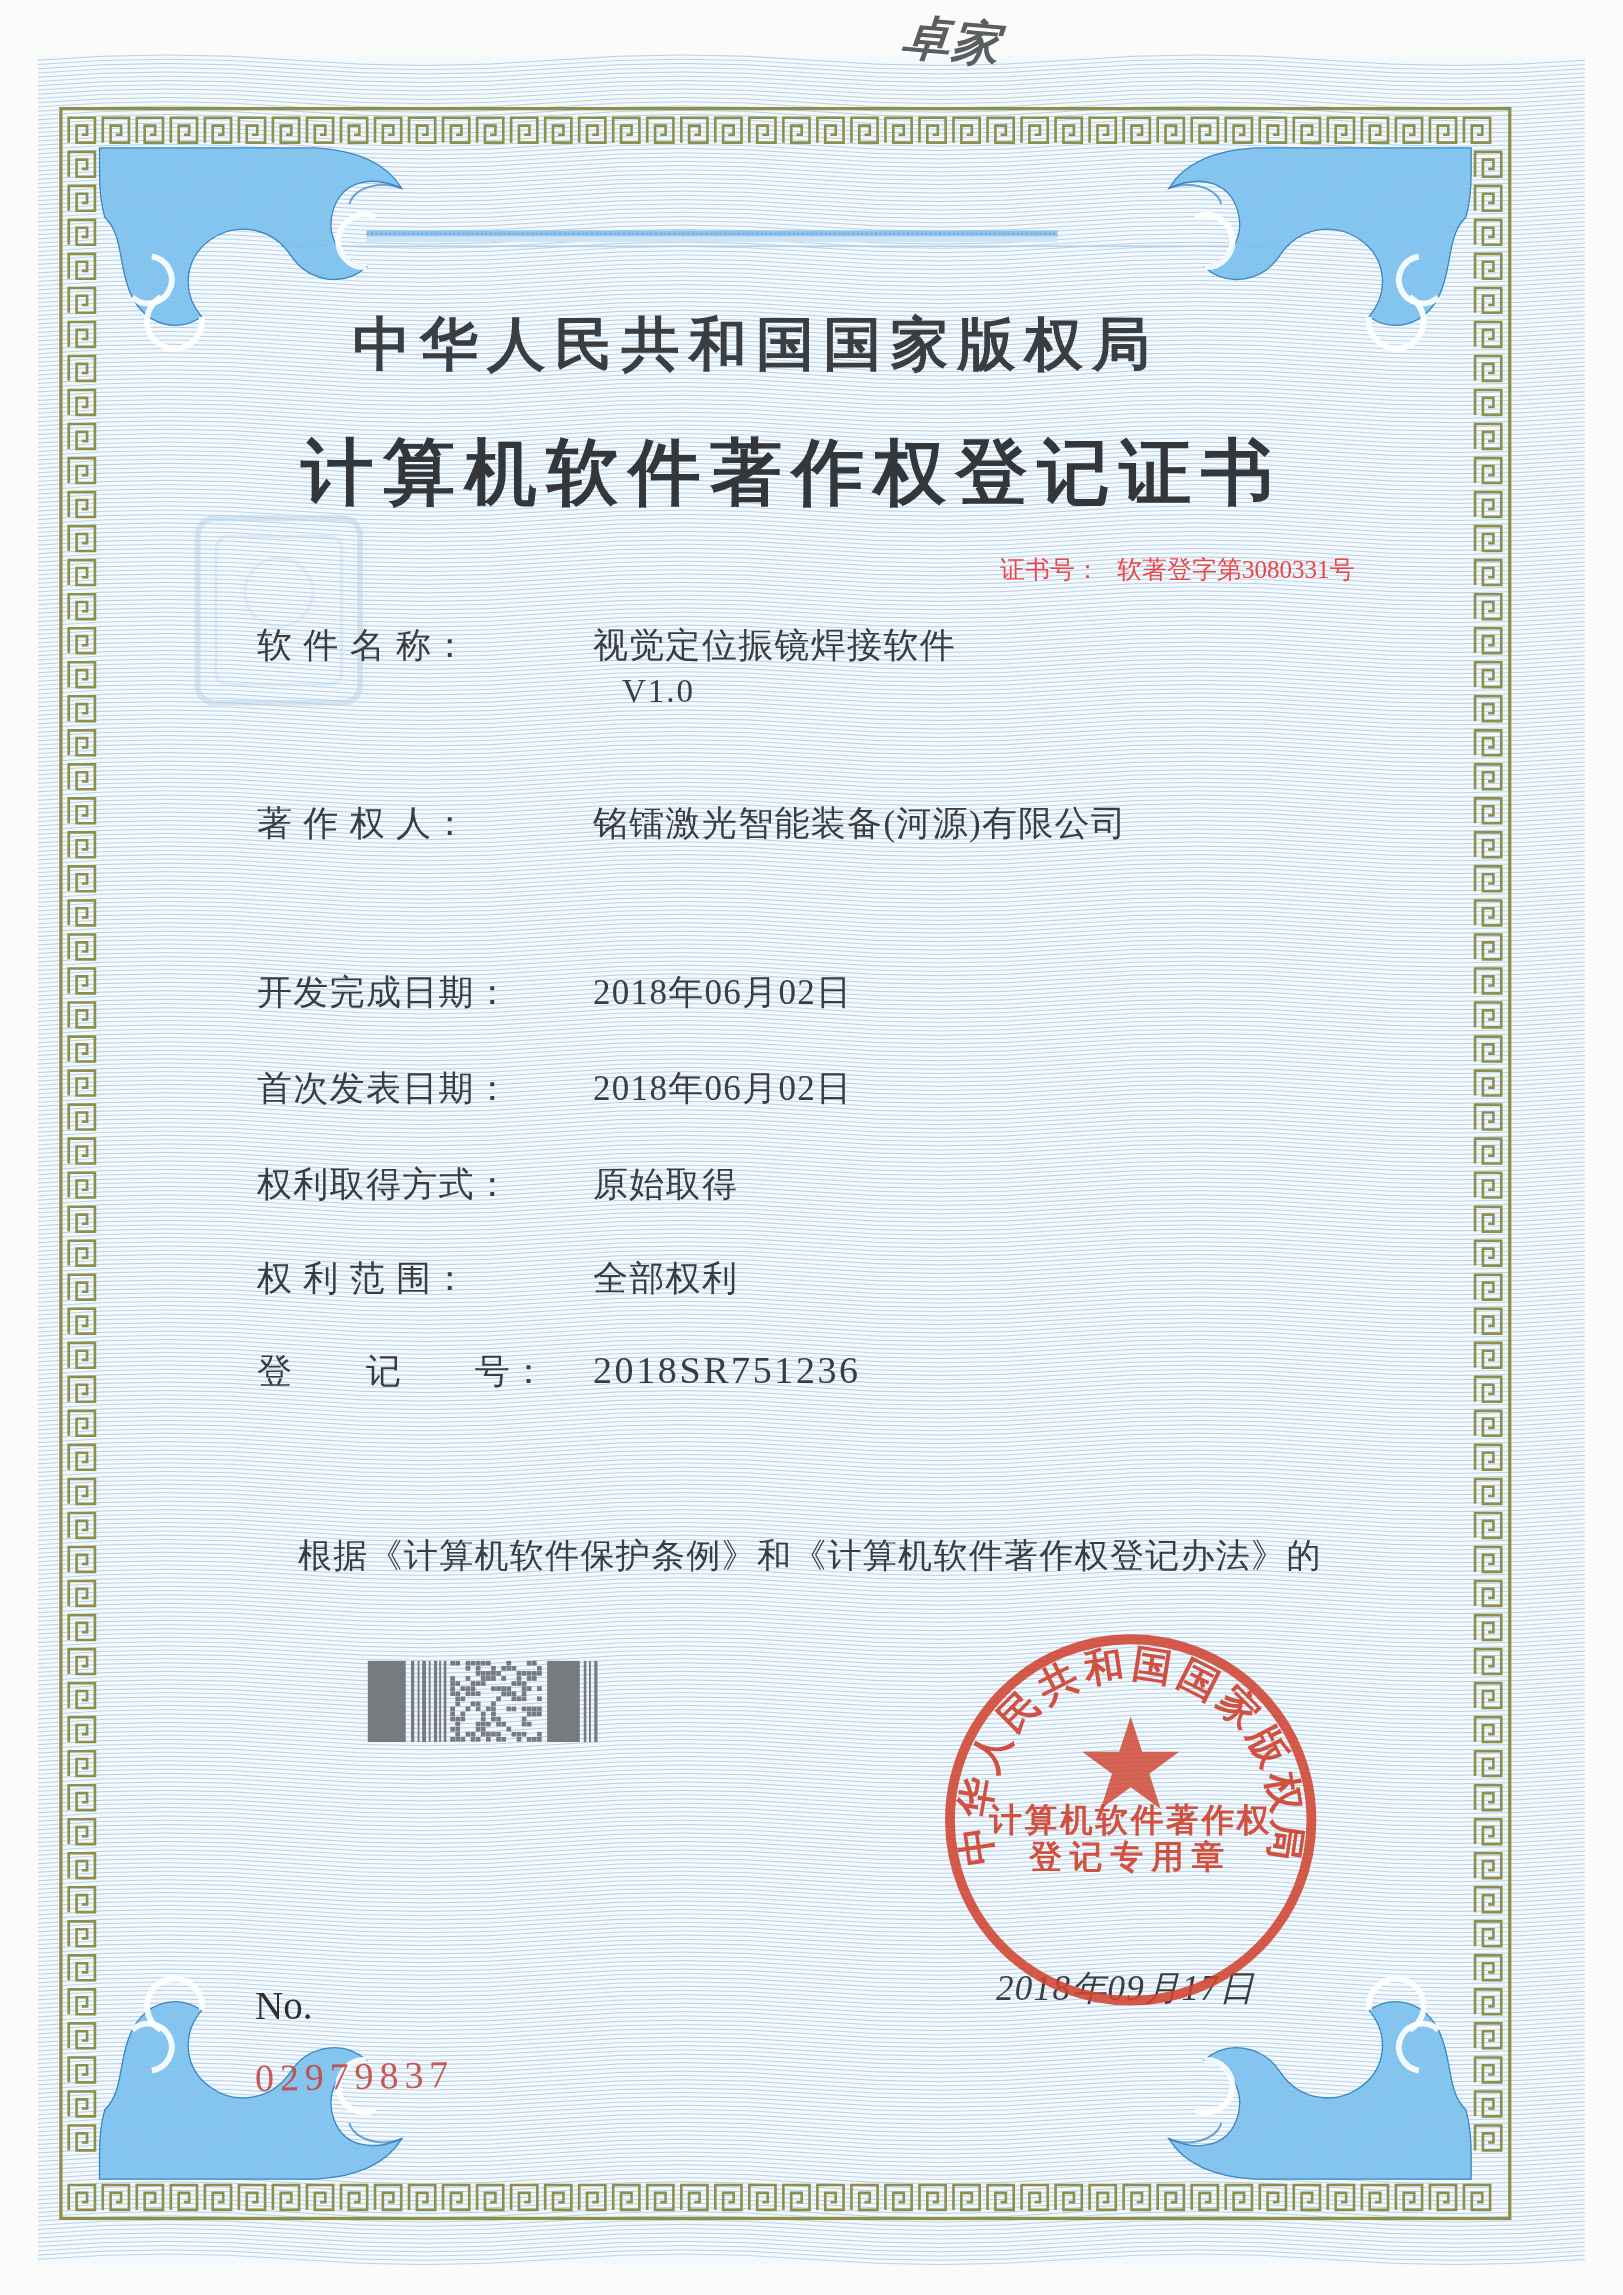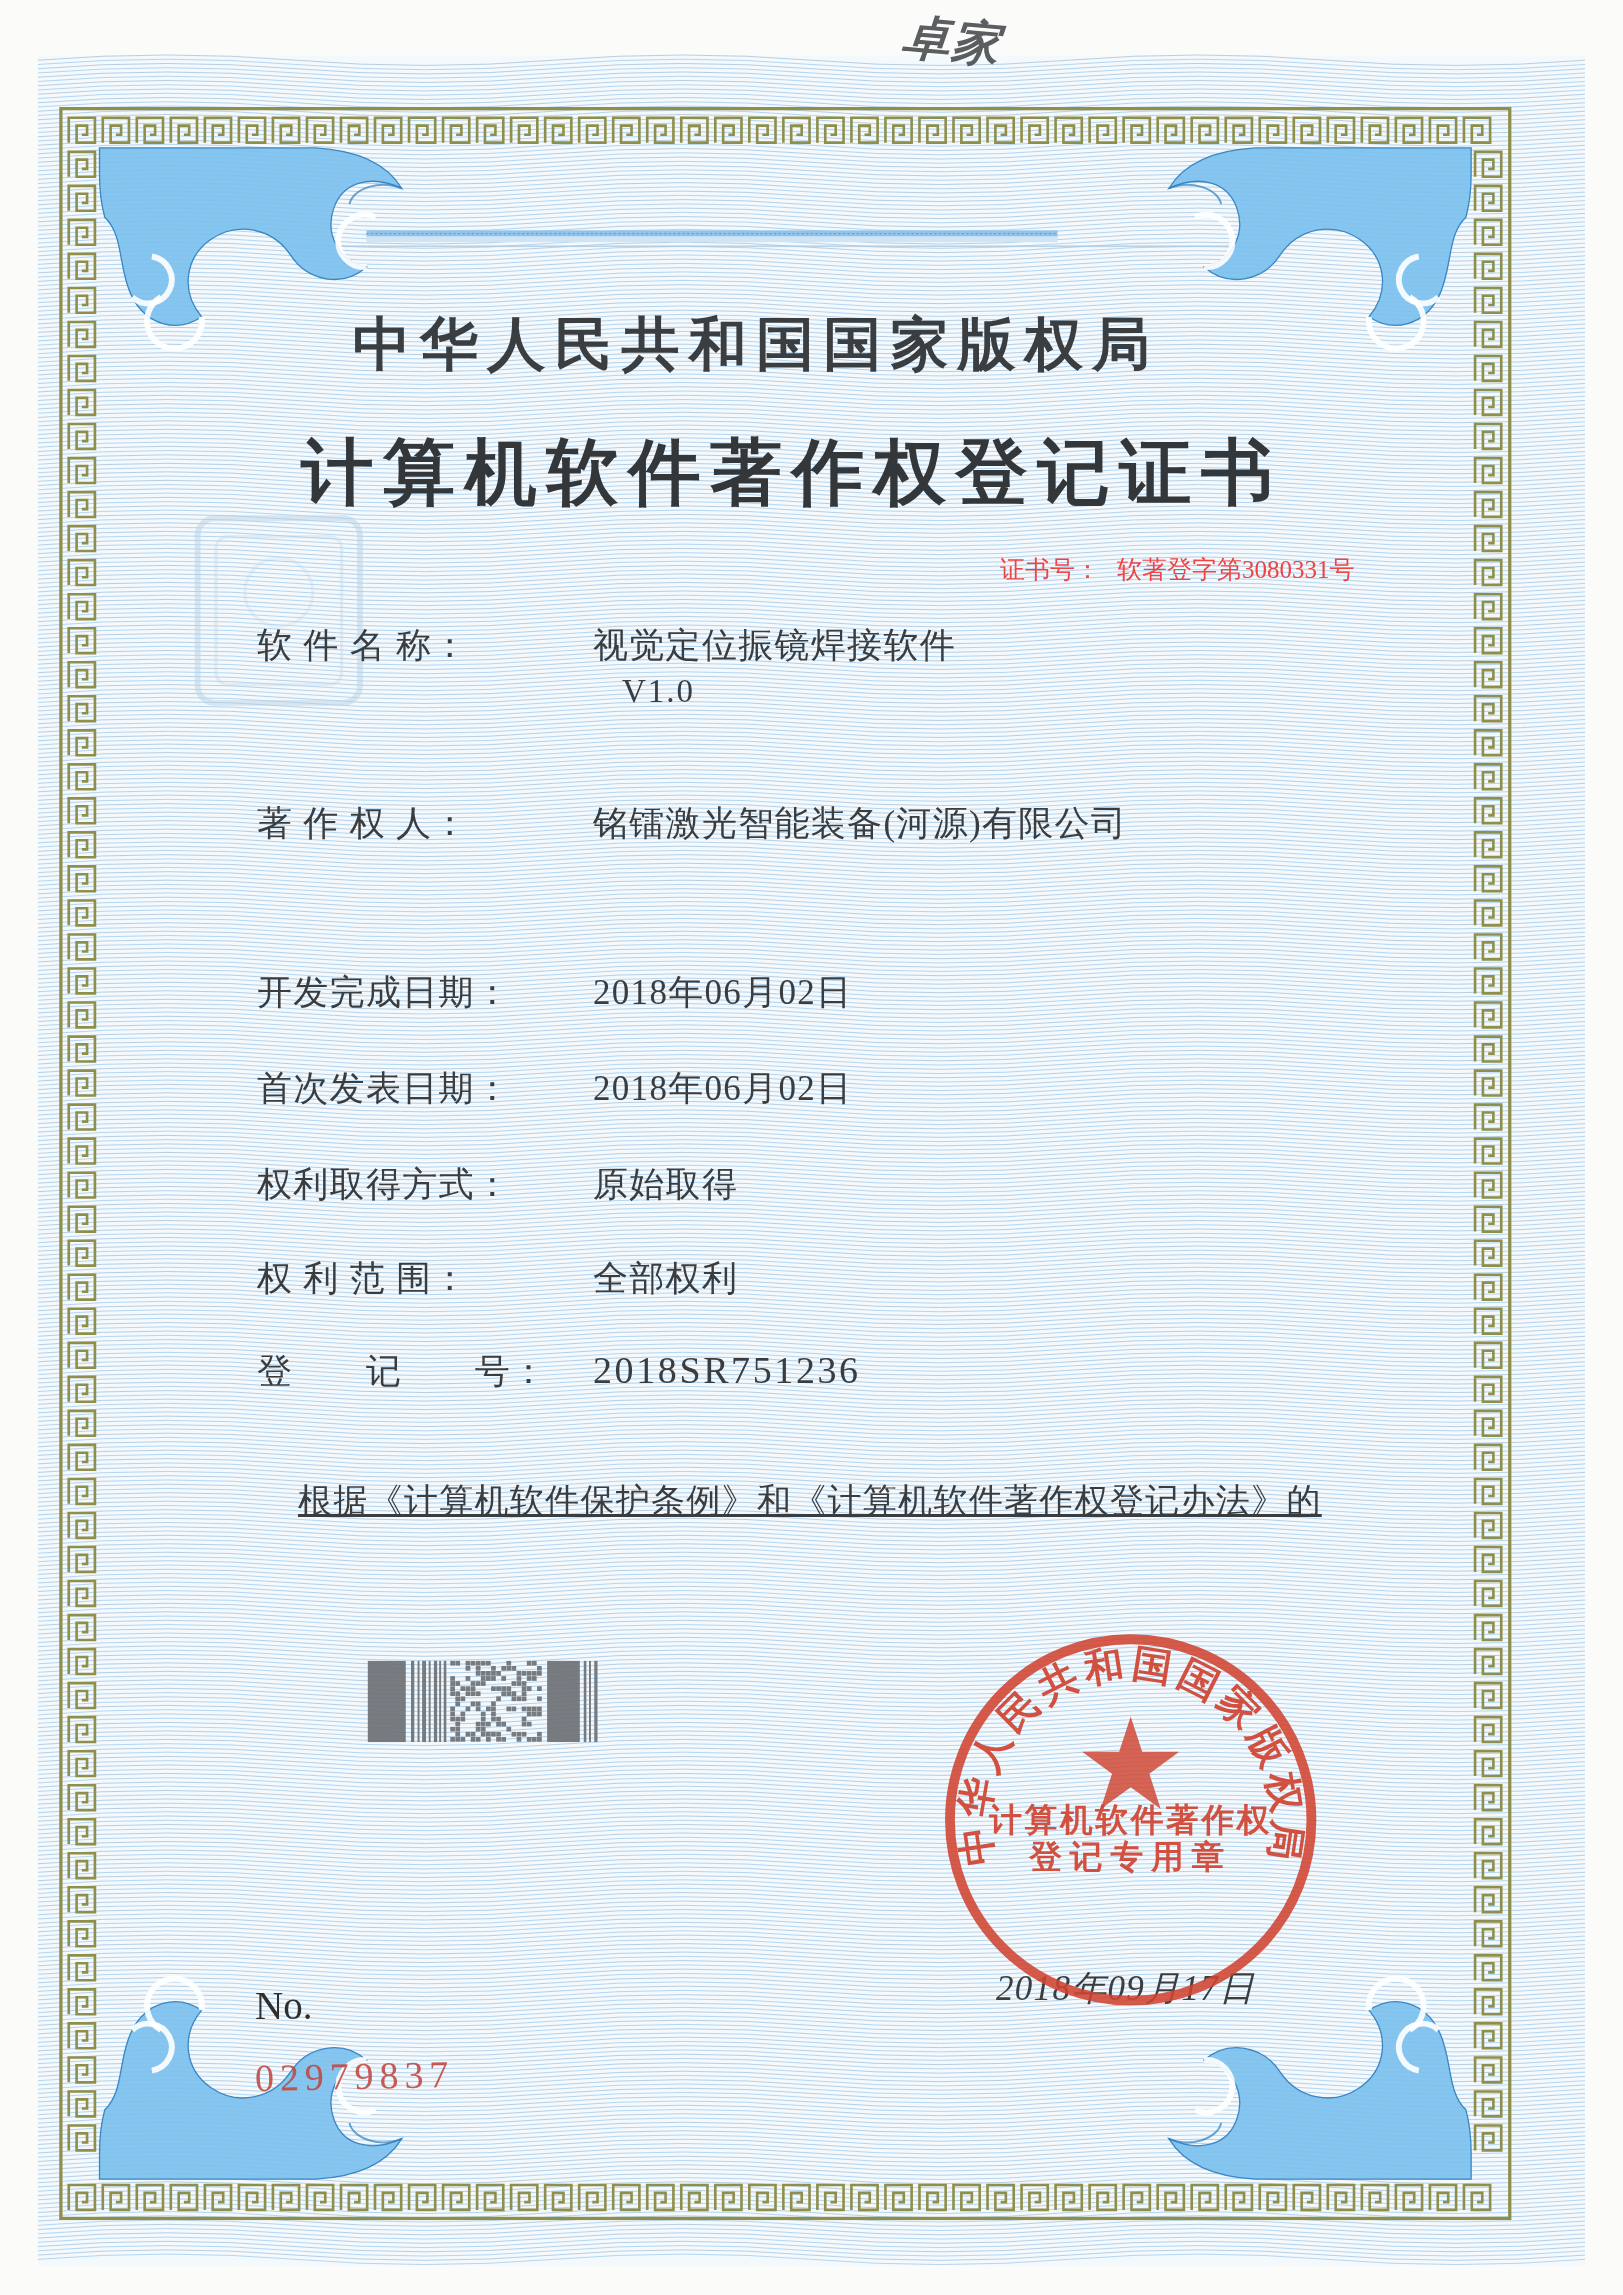--- a/index.html
+++ b/index.html
@@ -16,21 +16,21 @@
   .title{top:306px;left:756px;transform:translateX(-50%);font-size:58px;font-weight:700;
          letter-spacing:9.2px;color:#3b3e41;}
   .subtitle{top:425px;left:792px;transform:translateX(-50%);font-size:72px;font-weight:700;
          letter-spacing:9.8px;color:#34373a;text-align:center;}
   .certno{top:553px;left:1000px;font-size:25px;display:flex;gap:17px;color:#ef4444;}
   .row{position:absolute;left:257px;font-size:35px;white-space:nowrap;z-index:4;}
   .flabel{letter-spacing:1.3px;}
   .fvalue{position:absolute;left:336px;top:0;letter-spacing:1.3px;}
   .v2{top:673px;left:622px;font-size:33px;letter-spacing:2px;}
   .stmt{font-size:34px;letter-spacing:1.3px;}
-  .stmt1{top:1478px;left:298px;text-decoration:underline;}
+  .stmt1{top:1533px;left:298px;}
   .stmt2{top:1567px;left:245px;}
   .sealdate{top:1965px;left:996px;font-size:35px;letter-spacing:1.3px;color:#3b3e40;z-index:2;font-style:italic;}
   .seal{position:absolute;left:929px;top:1615px;width:406px;height:406px;z-index:3;
         font-family:"Liberation Serif","DejaVu Serif",serif;}
   .sring{fill:none;stroke:var(--seal-red);stroke-width:15;opacity:.88;}
   .sarc{font-size:60px;font-weight:600;letter-spacing:8px;fill:var(--seal-red);opacity:.92;}
   .sstar{fill:var(--seal-red);opacity:.82;}
   .sline1{font-size:50px;letter-spacing:4px;font-weight:600;fill:var(--seal-red);opacity:.92;}
   .sline2{font-size:50px;letter-spacing:12px;font-weight:600;fill:var(--seal-red);opacity:.92;}
   .serial{top:1983px;left:255px;font-size:39px;display:flex;gap:26px;color:#2e2e2e;flex-direction:column;}

